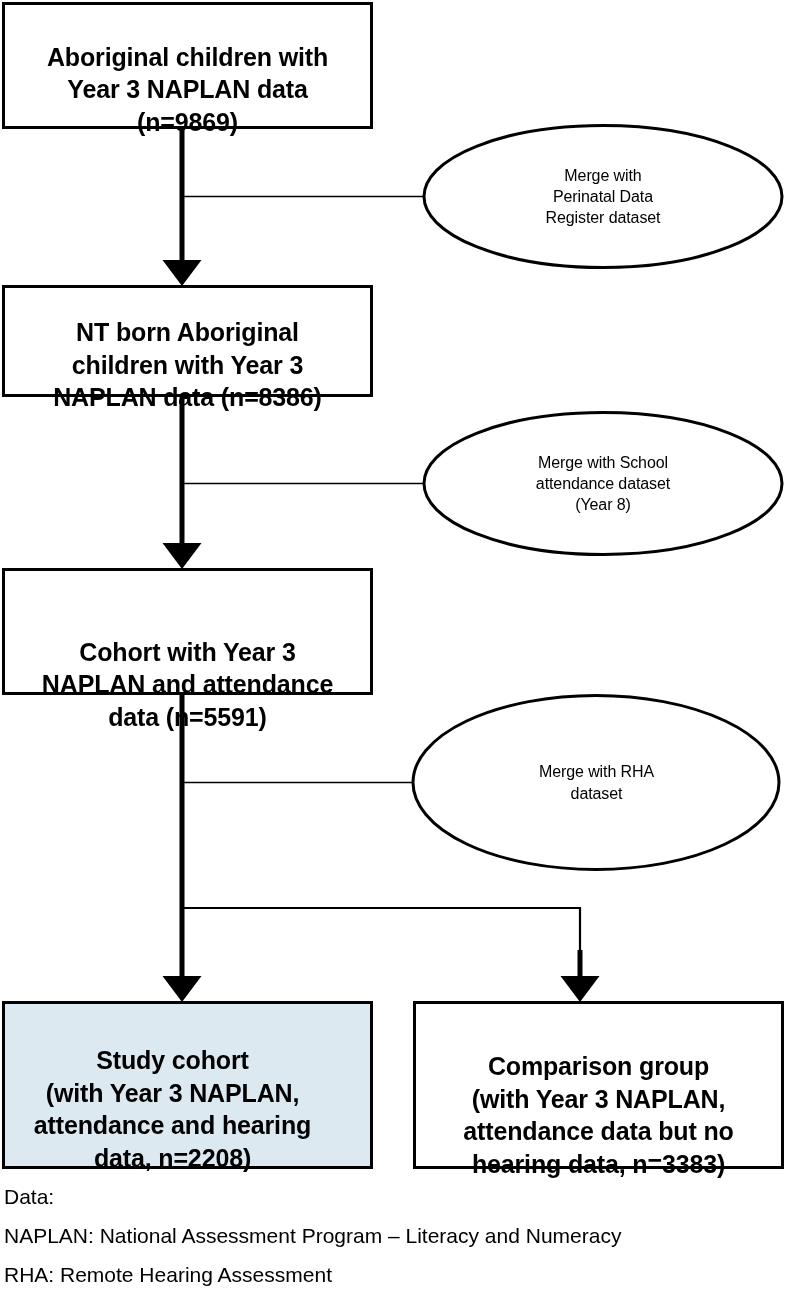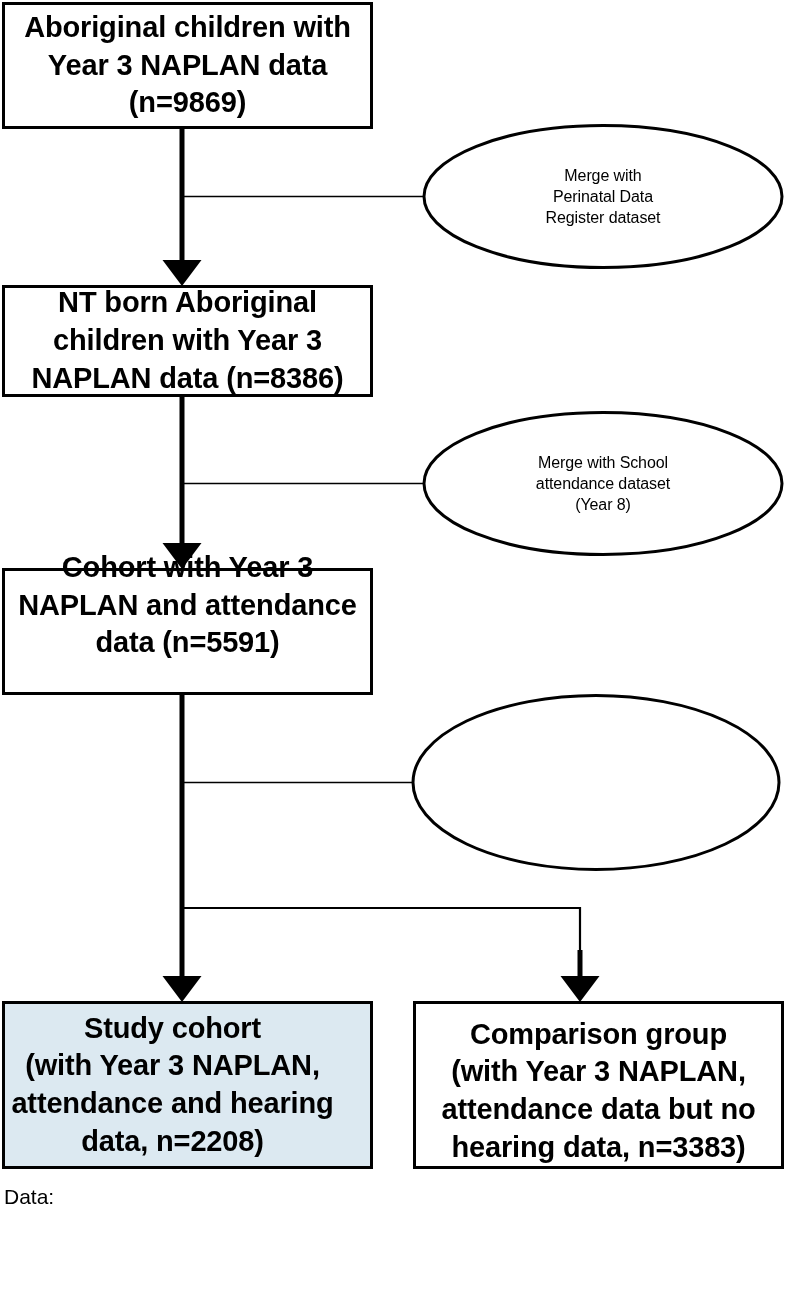--- a/index.html
+++ b/index.html
@@ -33,36 +33,37 @@
     display: flex;
     align-items: center;
     justify-content: center;
     text-align: center;
     box-sizing: border-box;
     white-space: pre-line;
     pointer-events: none;
   }
   .box-text {
     font-weight: bold;
-    font-size: 29px;
+    font-size: 25px;
     line-height: 1.30;
     color: #000000;
     letter-spacing: -0.15px;
+    margin-top: 24px;
   }
   .ellipse-text {
     font-weight: normal;
     font-size: 16px;
     line-height: 1.33;
     color: #000000;
     letter-spacing: -0.1px;
   }
   
   #box-0 { left: 3px;  top: 3px;    width: 369px; height: 125px; }
   #box-1 { left: 3px;  top: 286px;  width: 369px; height: 110px; }
-  #box-2 { left: 3px;  top: 543px;  width: 369px; height: 125px; }
+  #box-2 { left: 3px;  top: 598px;  width: 369px; height: 125px; }
   #box-3 { left: 10px;  top: 1002px; width: 325px; height: 166px; }
   #box-4 { left: 414px;top: 1002px; width: 369px; height: 178px; }
   
   #ell-0 { left: 423px; top: 125px; width: 360px; height: 143px; }
   #ell-1 { left: 423px; top: 412px; width: 360px; height: 143px; }
   #ell-2 { left: 413px; top: 695px; width: 367px; height: 175px; }
 
   .notes {
     position: absolute;
     left: 4px;
@@ -128,18 +129,22 @@
 (with Year 3 NAPLAN,
 attendance data but no
 hearing data, n=3383)</div>
 
   <div class="node-text ellipse-text" id="ell-0">Merge with
 Perinatal Data
 Register dataset</div>
   <div class="node-text ellipse-text" id="ell-1">Merge with School
 attendance dataset
 (Year 8)</div>
+  <div class="node-text ellipse-text" id="ell-2">Merge with RHA
+dataset</div>
 
   <div class="notes">
     <div class="note-line">Data:</div>
+    <div class="note-line">NAPLAN: National Assessment Program – Literacy and Numeracy</div>
+    <div class="note-line">RHA: Remote Hearing Assessment</div>
   </div>
 
 </div>
 
 </body></html>

